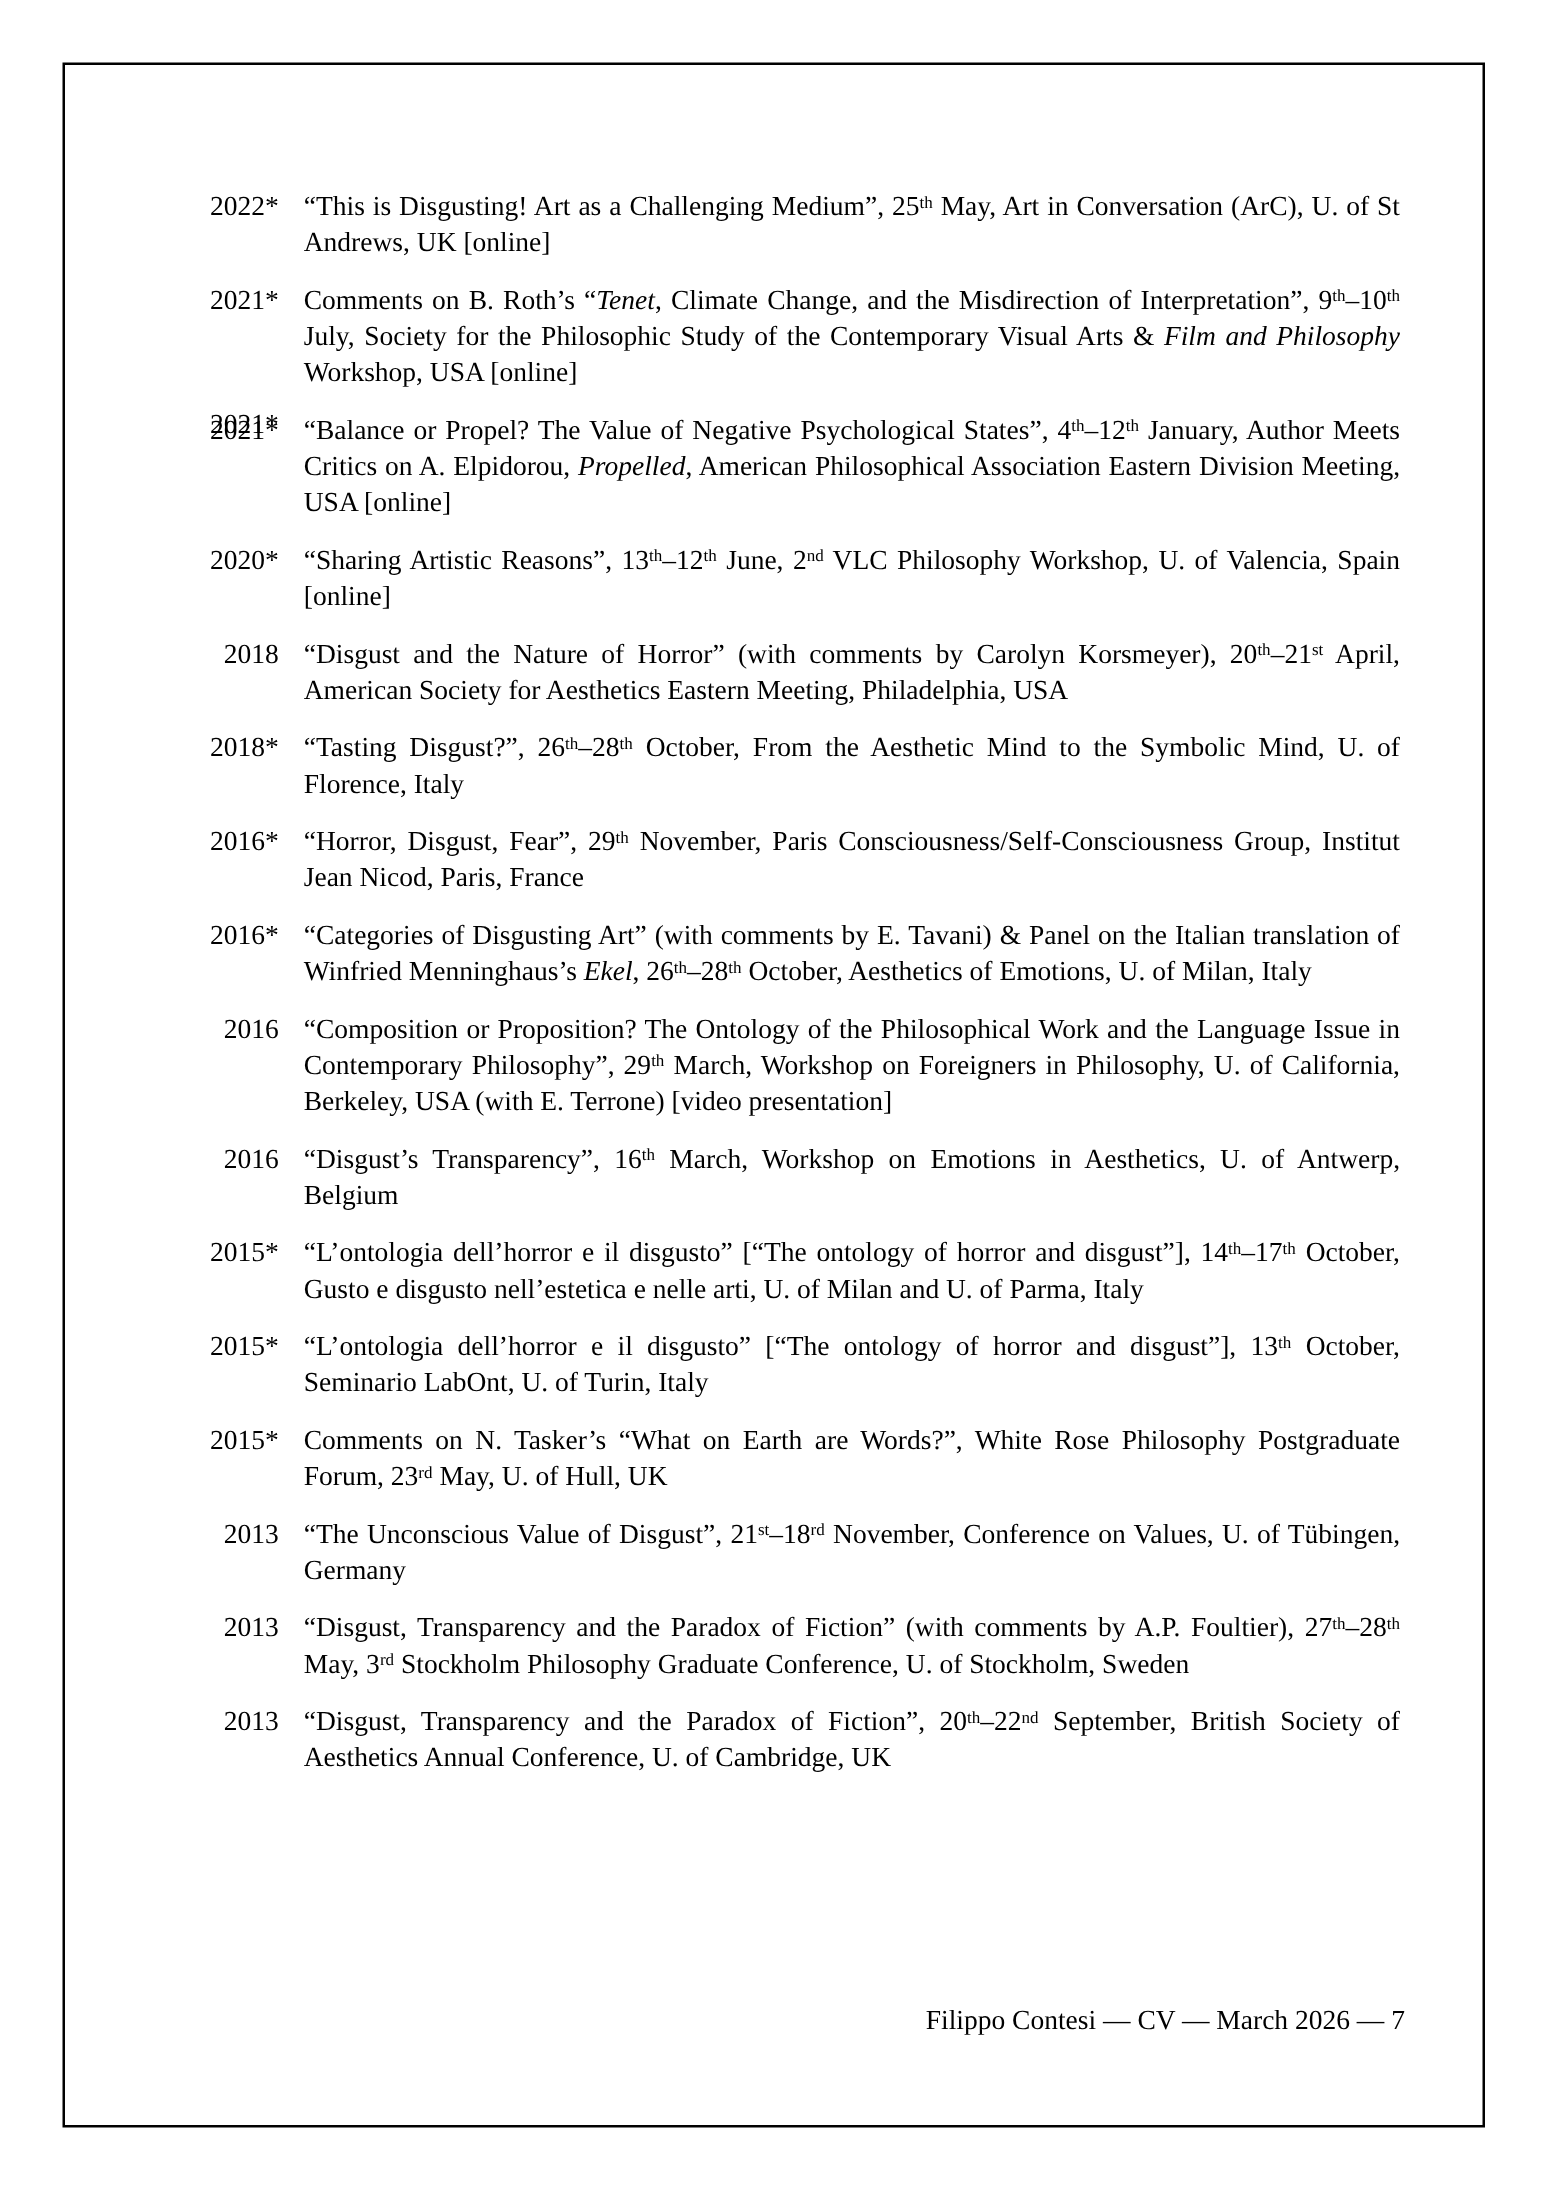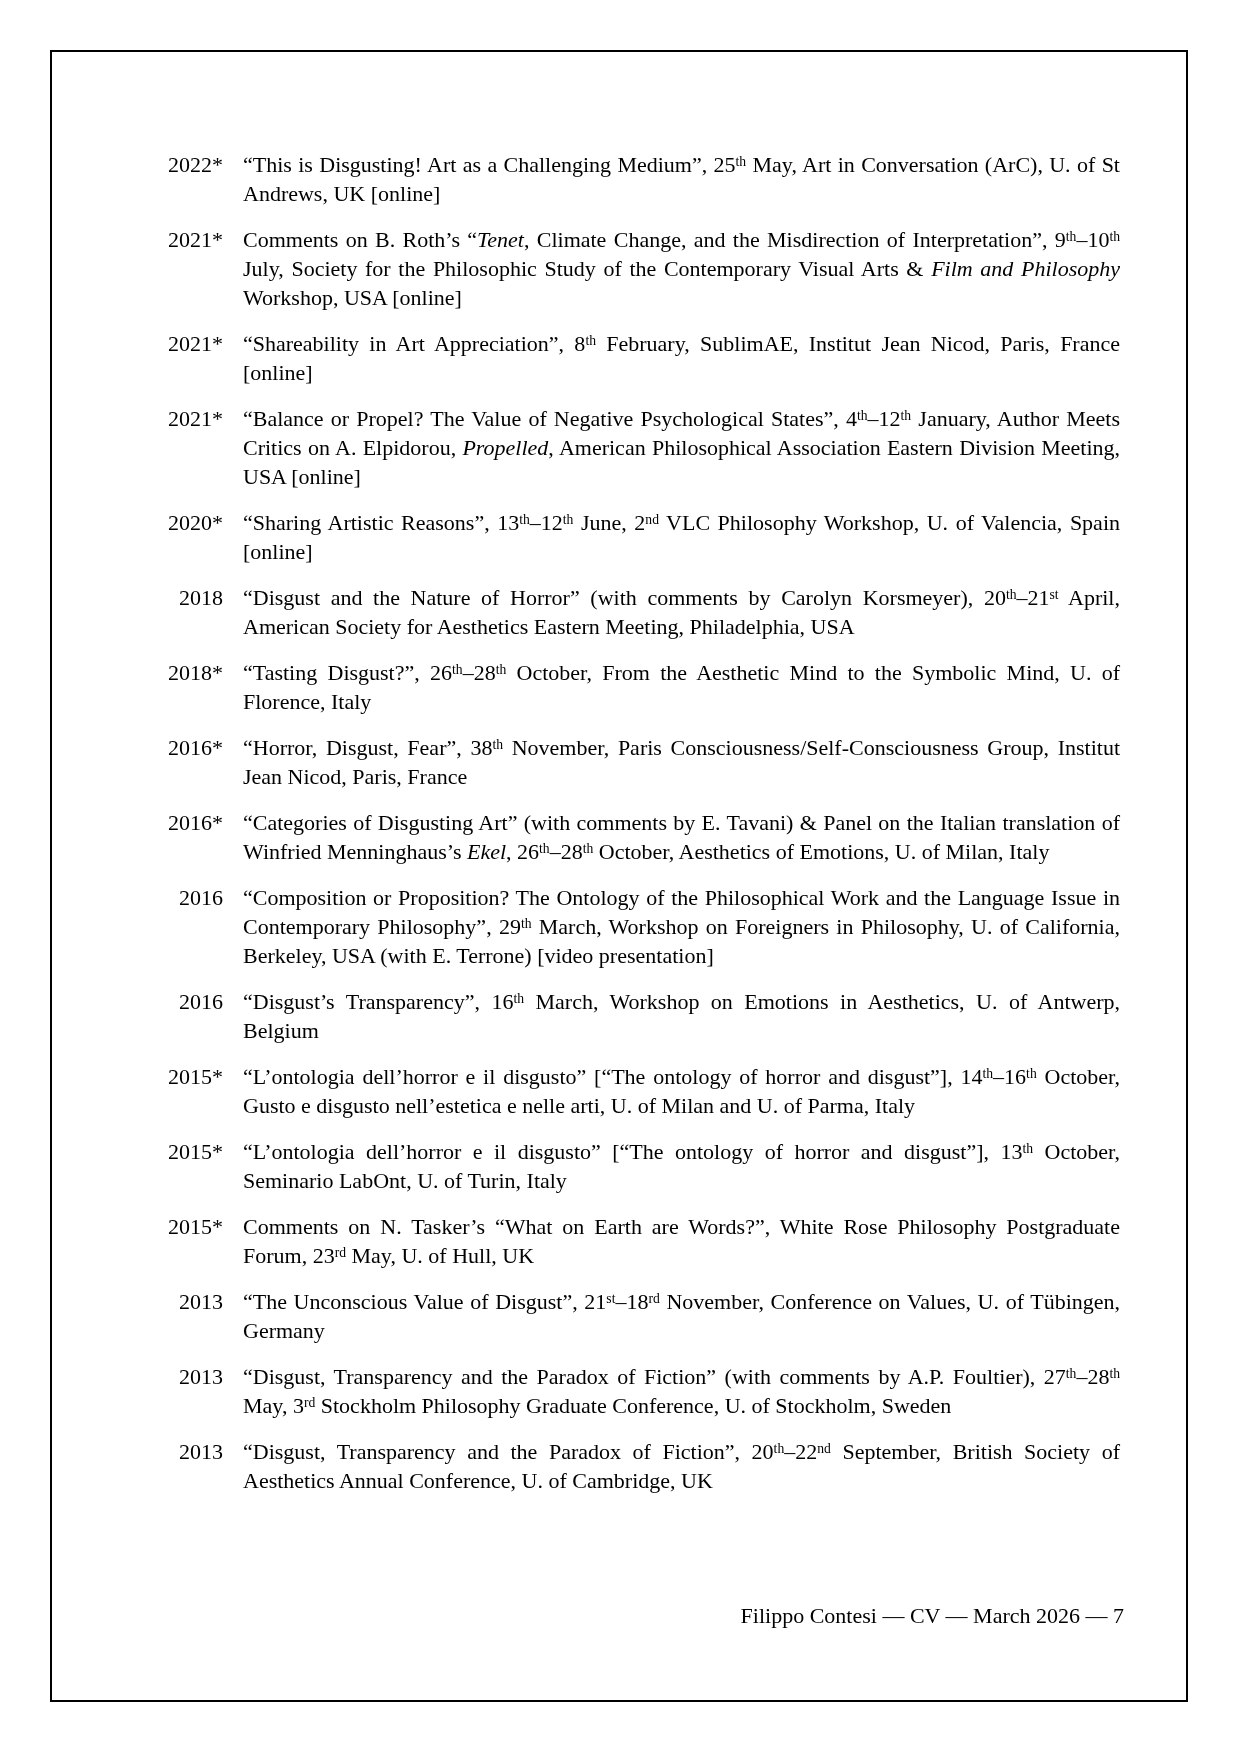--- a/index.html
+++ b/index.html
@@ -66,57 +66,56 @@
       <div class="entry">
         <span class="year">2022*</span>
         <p class="body"><span>“This is Disgusting! Art as a Challenging Medium”, 25</span><sup class="sup">th</sup><span> May, Art in Conversation (ArC), U. of St Andrews, UK [online]</span></p>
       </div>
       <div class="entry">
         <span class="year">2021*</span>
         <p class="body"><span>Comments on B. Roth’s “</span><span class="i">Tenet</span><span>, Climate Change, and the Misdirection of Interpretation”, 9</span><sup class="sup">th</sup><span>–10</span><sup class="sup">th</sup><span> July, Society for the Philosophic Study of the Contemporary Visual Arts &amp; </span><span class="i">Film and Philosophy</span><span> Workshop, USA [online]</span></p>
       </div>
       <div class="entry">
         <span class="year">2021*</span>
-        <p class="body"><span>“Shareability in Art Appreciation”, 8</span><sup class="sup">th</sup><span> February, SublimAE, Institut Jean Nicod, Paris, France [online]</span></p>
       </div>
       <div class="entry">
         <span class="year">2021*</span>
         <p class="body"><span>“Balance or Propel? The Value of Negative Psychological States”, 4</span><sup class="sup">th</sup><span>–12</span><sup class="sup">th</sup><span> January, Author Meets Critics on A. Elpidorou, </span><span class="i">Propelled</span><span>, American Philosophical Association Eastern Division Meeting, USA [online]</span></p>
       </div>
       <div class="entry">
         <span class="year">2020*</span>
         <p class="body"><span>“Sharing Artistic Reasons”, 13</span><sup class="sup">th</sup><span>–12</span><sup class="sup">th</sup><span> June, 2</span><sup class="sup">nd</sup><span> VLC Philosophy Workshop, U. of Valencia, Spain [online]</span></p>
       </div>
       <div class="entry">
         <span class="year">2018</span>
         <p class="body"><span>“Disgust and the Nature of Horror” (with comments by Carolyn Korsmeyer), 20</span><sup class="sup">th</sup><span>–21</span><sup class="sup">st</sup><span> April, American Society for Aesthetics Eastern Meeting, Philadelphia, USA</span></p>
       </div>
       <div class="entry">
         <span class="year">2018*</span>
         <p class="body"><span>“Tasting Disgust?”, 26</span><sup class="sup">th</sup><span>–28</span><sup class="sup">th</sup><span> October, From the Aesthetic Mind to the Symbolic Mind, U. of Florence, Italy</span></p>
       </div>
       <div class="entry">
         <span class="year">2016*</span>
-        <p class="body"><span>“Horror, Disgust, Fear”, 38</span><sup class="sup">th</sup><span> November, Paris Consciousness/Self-Consciousness Group, Institut Jean Nicod, Paris, France</span></p>
+        <p class="body"><span>“Horror, Disgust, Fear”, 29</span><sup class="sup">th</sup><span> November, Paris Consciousness/Self-Consciousness Group, Institut Jean Nicod, Paris, France</span></p>
       </div>
       <div class="entry">
         <span class="year">2016*</span>
         <p class="body"><span>“Categories of Disgusting Art” (with comments by E. Tavani) &amp; Panel on the Italian translation of Winfried Menninghaus’s </span><span class="i">Ekel</span><span>, 26</span><sup class="sup">th</sup><span>–28</span><sup class="sup">th</sup><span> October, Aesthetics of Emotions, U. of Milan, Italy</span></p>
       </div>
       <div class="entry">
         <span class="year">2016</span>
         <p class="body"><span>“Composition or Proposition? The Ontology of the Philosophical Work and the Language Issue in Contemporary Philosophy”, 29</span><sup class="sup">th</sup><span> March, Workshop on Foreigners in Philosophy, U. of California, Berkeley, USA (with E. Terrone) [video presentation]</span></p>
       </div>
       <div class="entry">
         <span class="year">2016</span>
         <p class="body"><span>“Disgust’s Transparency”, 16</span><sup class="sup">th</sup><span> March, Workshop on Emotions in Aesthetics, U. of Antwerp, Belgium</span></p>
       </div>
       <div class="entry">
         <span class="year">2015*</span>
-        <p class="body"><span>“L’ontologia dell’horror e il disgusto” [“The ontology of horror and disgust”], 14</span><sup class="sup">th</sup><span>–16</span><sup class="sup">th</sup><span> October, Gusto e disgusto nell’estetica e nelle arti, U. of Milan and U. of Parma, Italy</span></p>
+        <p class="body"><span>“L’ontologia dell’horror e il disgusto” [“The ontology of horror and disgust”], 14</span><sup class="sup">th</sup><span>–17</span><sup class="sup">th</sup><span> October, Gusto e disgusto nell’estetica e nelle arti, U. of Milan and U. of Parma, Italy</span></p>
       </div>
       <div class="entry">
         <span class="year">2015*</span>
         <p class="body"><span>“L’ontologia dell’horror e il disgusto” [“The ontology of horror and disgust”], 13</span><sup class="sup">th</sup><span> October, Seminario LabOnt, U. of Turin, Italy</span></p>
       </div>
       <div class="entry">
         <span class="year">2015*</span>
         <p class="body"><span>Comments on N. Tasker’s “What on Earth are Words?”, White Rose Philosophy Postgraduate Forum, 23</span><sup class="sup">rd</sup><span> May, U. of Hull, UK</span></p>
       </div>
       <div class="entry">

